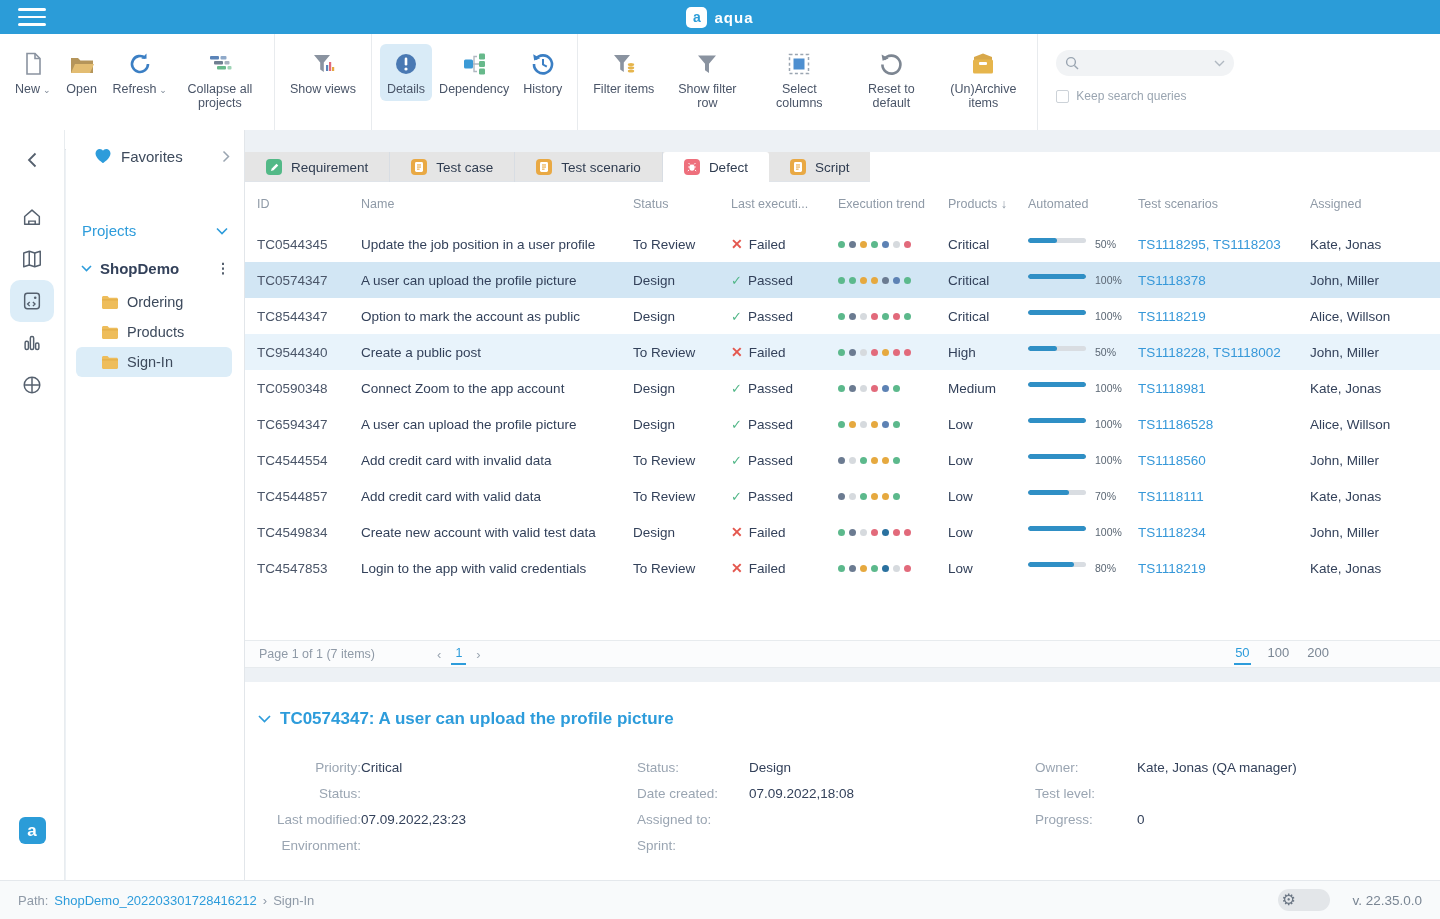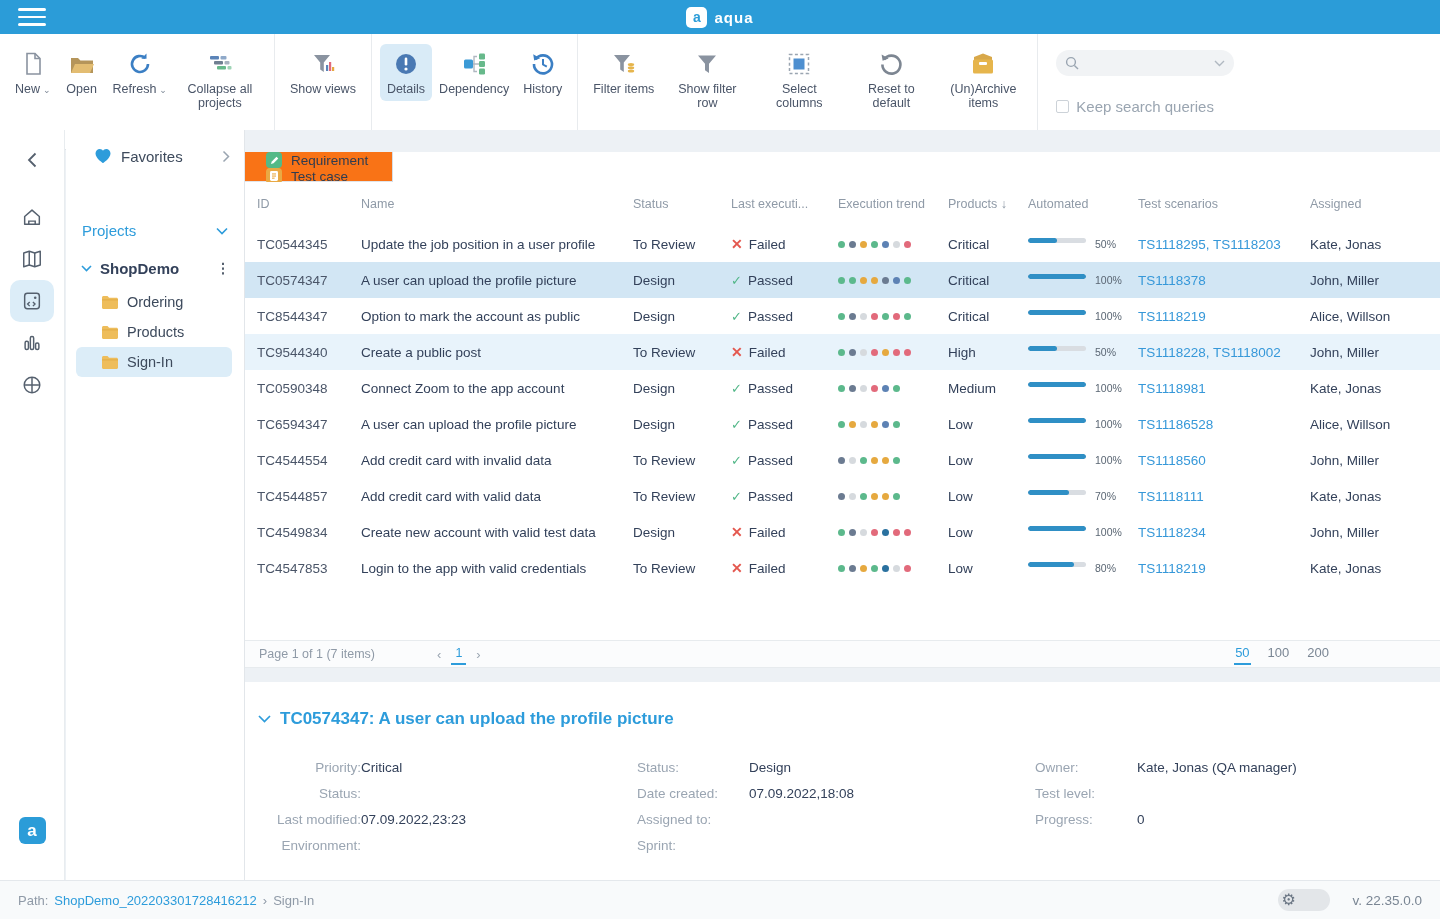--- a/index.html
+++ b/index.html
@@ -20,21 +20,21 @@
   .tb-group { position:relative; display:flex; align-items:flex-start; padding:10px 8px 16px; border-right:1px solid #e8ebee; }
   .tb-group-label { position:absolute; bottom:3px; left:0; right:0; text-align:center; font-size:10px; color:#b0b8c1; }
   .tb-btn { display:flex; flex-direction:column; align-items:center; padding:5px 7px; border-radius:6px; cursor:pointer; min-width:48px; }
   .tb-btn .ic { height:30px; display:flex; align-items:center; justify-content:center; }
   .tb-btn .lbl { font-size:12.5px; color:#4a5568; text-align:center; line-height:1.15; margin-top:3px; max-width:78px; }
   .tb-btn.active { background:#d9ebf7; }
   .chev { color:#7c8795; font-size:9px; margin-left:3px; }
   .tb-search { padding:16px 0 0 18px; }
   .search-box { width:178px; height:26px; background:#f1f3f5; border-radius:14px; display:flex; align-items:center; padding:0 9px; }
   .search-box input { flex:1; border:none; outline:none; background:transparent; font-size:12.5px; color:#4a5568; min-width:0; }
-  .keep-row { margin-top:22px; display:flex; align-items:center; gap:7px; font-size:15px; color:#9aa5b1; }
+  .keep-row { margin-top:13px; display:flex; align-items:center; gap:7px; font-size:12px; color:#9aa5b1; }
   .cbx { width:13px; height:13px; border:1px solid #ccd2d8; border-radius:2px; background:#fff; cursor:pointer; }
 
   
   .rail { position:absolute; top:130px; left:0; width:65px; bottom:39px; background:#fff; border-right:1px solid #e8ecef; }
   .rail-item { width:44px; height:42px; margin:0 auto; display:flex; align-items:center; justify-content:center; cursor:pointer; border-radius:10px; }
   .rail-back { margin:14px auto 20px; height:32px; }
   .rail-item.sel { background:#dcedf8; }
   .rail-logo { position:absolute; bottom:36px; left:0; right:0; display:flex; justify-content:center; }
   .rail-logo .lg { width:27px; height:27px; background:#2b9cd8; border-radius:6px; color:#fff; font-weight:bold; font-size:17px; display:flex; align-items:center; justify-content:center; cursor:pointer; }
 
@@ -48,21 +48,21 @@
   .tree-project { display:flex; align-items:center; gap:8px; padding:0 14px 0 15px; height:30px; font-size:15px; color:#33415a; font-weight:600; cursor:pointer; }
   .tree-project .spacer { flex:1; }
   .kebab { color:#55606e; font-size:14px; letter-spacing:0; cursor:pointer; }
   .folders { margin-top:4px; }
   .tree-folder { display:flex; align-items:center; gap:9px; height:30px; margin:0 12px 0 10px; padding-left:26px; font-size:14.5px; color:#3d4a5c; border-radius:6px; cursor:pointer; }
   .tree-folder.sel { background:#dcedf8; }
 
   
   .main { position:absolute; left:245px; top:130px; right:0; bottom:39px; background:#edf1f5; }
   .tabs-band { position:absolute; top:22px; left:0; right:0; height:30px; background:#fff; display:flex; }
-  .tabstrip { display:inline-flex; background:#f97316; box-shadow:inset 0 -1px 0 #e0e4e9;flex-direction:column; }
+  .tabstrip { display:inline-flex; background:#e5e5e5; box-shadow:inset 0 -1px 0 #e0e4e9; }
   .tab { display:flex; align-items:center; gap:9px; padding:0 21px; font-size:13.5px; color:#2f3c50; border-right:1px solid #d8dde3; cursor:pointer; white-space:nowrap; }
   .tab:last-child { border-right:none; }
   .tab.active { background:#fff; box-shadow:none; border-right:none; border-radius:3px 3px 0 0; }
   .tab-ic { width:16px; height:16px; border-radius:4px; display:flex; align-items:center; justify-content:center; flex:none; }
 
   .table-panel { position:absolute; top:52px; left:0; right:0; height:458px; background:#fff; }
   .tgrid { display:grid; grid-template-columns:116px 272px 98px 107px 110px 80px 110px 172px 1fr; align-items:center; }
   .thead { height:44px; color:#8f9aa7; font-size:12.5px; }
   .thead .c, .trow .c { padding-right:8px; }
   .c.first { padding-left:12px; }

